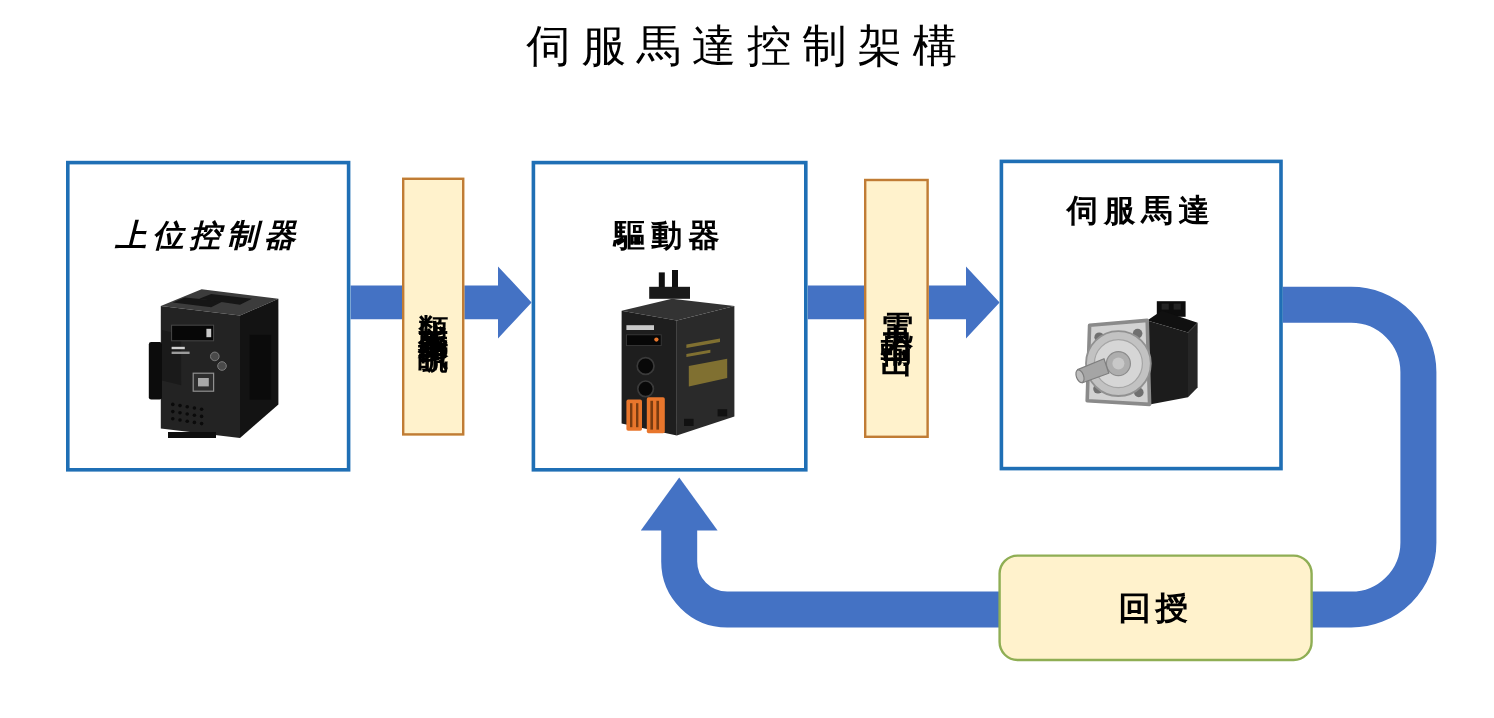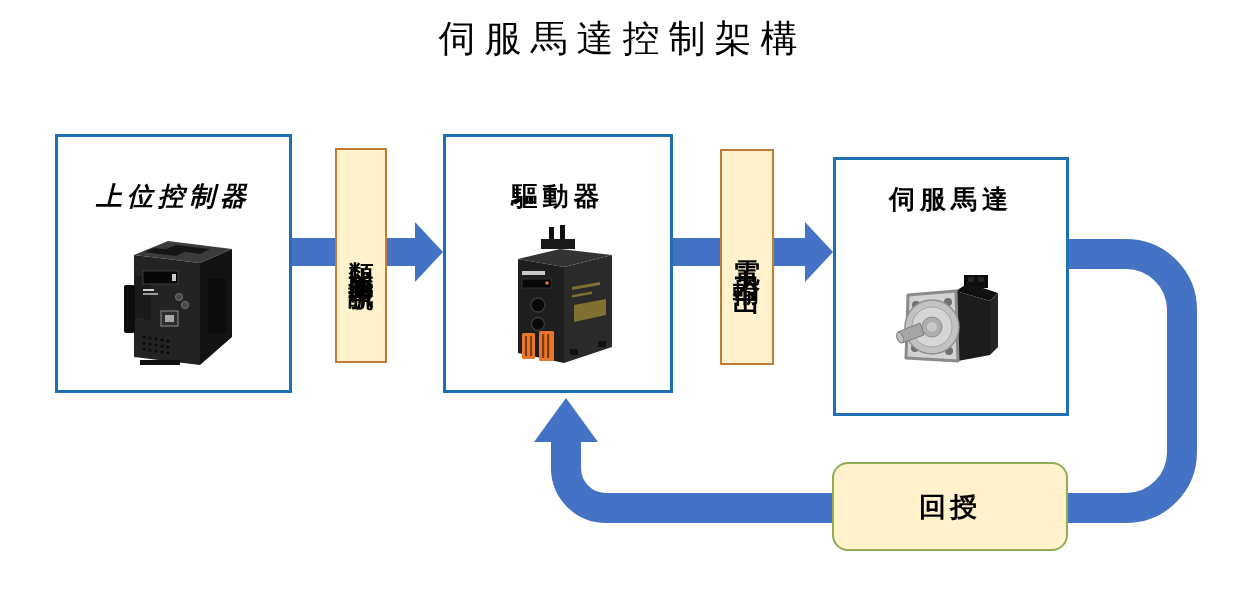--- a/index.html
+++ b/index.html
@@ -123,21 +123,21 @@
       </g>
       <rect x="58" y="124" width="8" height="6" fill="#111111"></rect>
       <rect x="86" y="116" width="8" height="6" fill="#111111"></rect>
     </svg>
   </div>
 
   <div class="conn-label vlabel-box" style="left:720px; top:149px; width:54px; height:216px;">
     <span class="vtext power">電力輸出</span>
   </div>
 
-  <div class="node" style="left:833px; top:133px; width:236px; height:259px;margin-top:24px;">
+  <div class="node" style="left:833px; top:133px; width:236px; height:259px;">
     <div class="node-label" style="top:22px;">伺服馬達</div>
     <svg class="device" style="left:56px; top:113px;" width="120" height="108" viewBox="0 0 120 108">
       <rect x="72" y="2" width="24" height="13" fill="#0d0d0d"></rect>
       <rect x="76" y="4" width="6" height="5" fill="#242424"></rect>
       <rect x="86" y="4" width="6" height="5" fill="#242424"></rect>
       <polygon points="64,18 76,10 106,20 98,28" fill="#101010"></polygon>
       <polygon points="64,18 98,28 98,82 66,88" fill="#1c1c1c"></polygon>
       <polygon points="98,28 106,20 106,74 98,82" fill="#262626"></polygon>
       <g stroke="#8a8a8a" stroke-width="3" stroke-linejoin="round" fill="#d2d2d2">
         <polygon points="16,22 64,18 66,88 14,85"></polygon>
@@ -148,17 +148,17 @@
       <circle cx="23" cy="75" r="4" fill="#707070"></circle>
       <circle cx="40" cy="54" r="27" fill="#c2c2c2" stroke="#919191" stroke-width="1.5"></circle>
       <circle cx="40" cy="54" r="20" fill="#d6d6d6" stroke="#a5a5a5" stroke-width="1"></circle>
       <circle cx="40" cy="54" r="10" fill="#aeaeae" stroke="#8c8c8c" stroke-width="1"></circle>
       <polygon points="6,59 28,50 32,62 10,70" fill="#a5a5a5" stroke="#7e7e7e" stroke-width="1"></polygon>
       <ellipse cx="8" cy="64.5" rx="3" ry="5.5" fill="#bdbdbd" stroke="#7e7e7e" stroke-width="1" transform="rotate(-20 8 64.5)"></ellipse>
       <circle cx="40" cy="54" r="5" fill="#c8c8c8"></circle>
     </svg>
   </div>
 
-  <div class="conn-label feedback-box" style="left:832px; top:462px; width:236px; height:89px;">
+  <div class="conn-label feedback-box" style="left:832px; top:462px; width:262px; height:89px;">
     <span>回授</span>
   </div>
 
 </div>
 
 </body></html>

